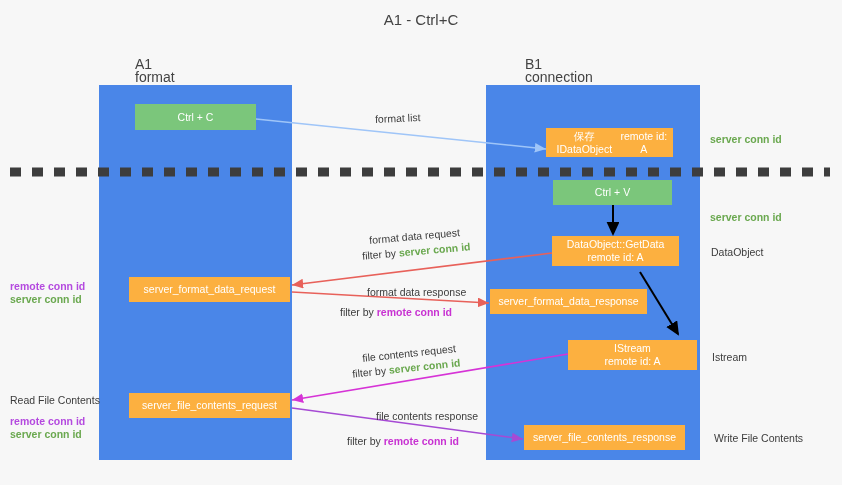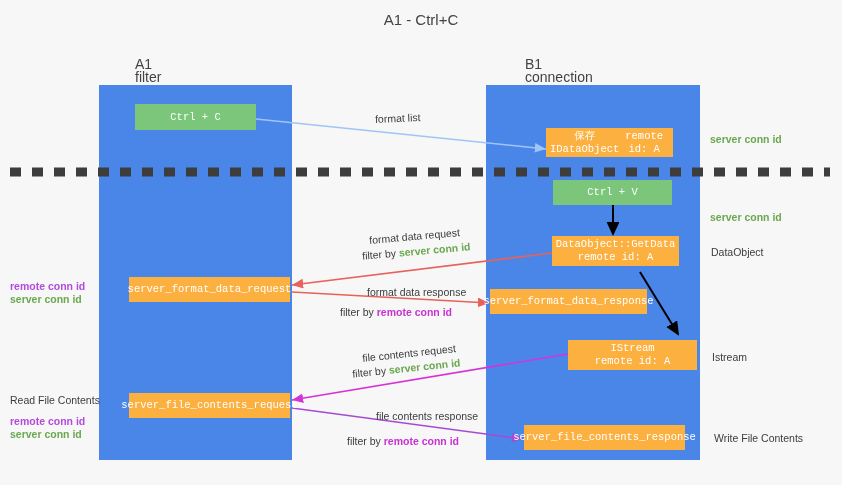--- a/index.html
+++ b/index.html
@@ -25,21 +25,20 @@
 
   
   .lane{position:absolute;background:#4a86e8;}
 
   
   .node{
     position:absolute;box-sizing:border-box;
     display:flex;align-items:center;justify-content:center;
     text-align:center;color:#ffffff;font-size:10.5px;line-height:13px;
     padding:2px 4px;
-    font-family:Liberation Mono, monospace;
   }
   .node.green{background:#7bc67b;}
   .node.orange{background:#fcb040;}
   .node .l2{display:block;}
 
   
   .ann{position:absolute;font-size:10.5px;line-height:14px;}
   .ann.plain{color:#3c3c3c;}
   .ann.green{color:#6aa84f;font-weight:bold;}
   .ann.purple{color:#b44adf;font-weight:bold;}
@@ -58,21 +57,21 @@
 <body>
 
 <div id="stage">
 
   <div class="title">
     <div>A1 - Ctrl+C</div>
   </div>
 
   <div class="colhead" style="left:135px;top:58px;width:120px;">
     <div>A1</div>
-    <div>filter</div>
+    <div>format</div>
   </div>
   <div class="colhead" style="left:525px;top:58px;width:130px;">
     <div>B1</div>
     <div>connection</div>
   </div>
 
   <div class="lane" style="left:99px;top:85px;width:193px;height:375px;"></div>
   <div class="lane" style="left:486px;top:85px;width:214px;height:375px;"></div>
 
   <svg class="edges" viewBox="0 0 842 485">

